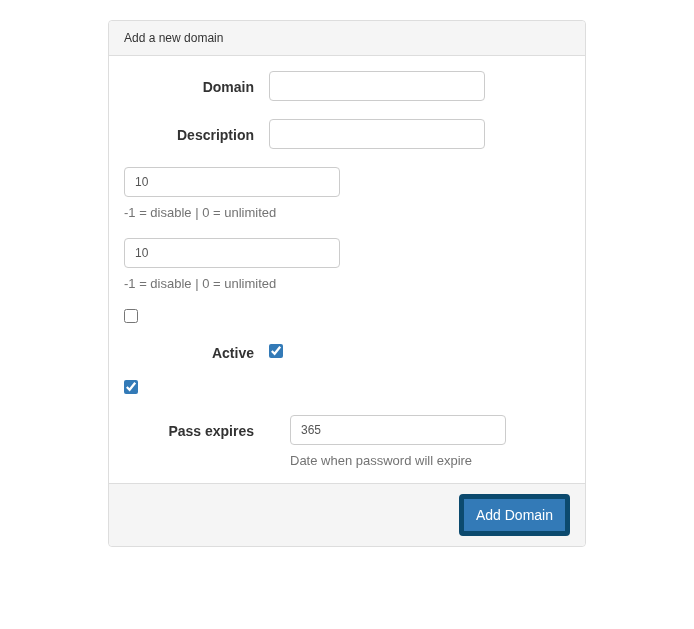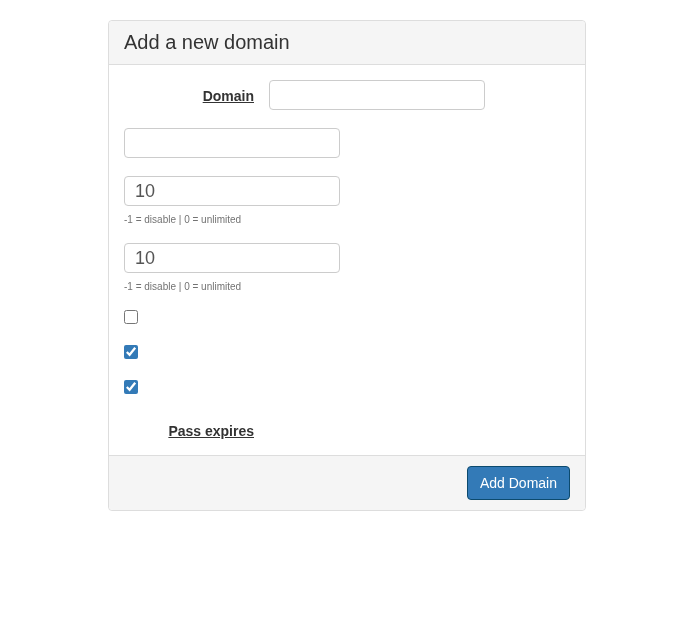--- a/index.html
+++ b/index.html
@@ -17,21 +17,21 @@
       border-radius: 4px;
       background: #fff;
     }
     .panel-header {
       background: #f5f5f5;
       border-bottom: 1px solid #ddd;
       border-radius: 4px 4px 0 0;
       padding: 10px 15px;
     }
     .panel-header h3 {
-      font-size: 20px;
+      font-size: 12px;
       font-weight: 500;
       color: #333;
     }
     .panel-body {
       padding: 15px;
     }
     .form-group {
       display: flex;
       align-items: flex-start;
       margin-bottom: 18px;
@@ -39,60 +39,59 @@
     .form-group:last-child { margin-bottom: 0; gap: 21px; }
     .col-label {
       width: 145px;
       text-align: right;
       padding-right: 15px;
       padding-top: 7px;
       font-weight: 700;
       font-size: 14px;
       color: #333;
       line-height: 1.3;
-      text-decoration: underline;
     }
     .col-label.checkbox-row { padding-top: 0; }
     .col-field {
       flex: 1;
       min-width: 0;
     }
     .form-control {
       width: 216px;
       height: 30px;
       padding: 5px 10px;
-      font-size: 18px;
+      font-size: 12px;
       color: #555;
       background: #fff;
       border: 1px solid #ccc;
       border-radius: 4px;
       line-height: 1.42857143;
     }
     .help-block {
       margin-top: 8px;
-      font-size: 10px;
+      font-size: 13px;
       color: #737373;
     }
     input[type="checkbox"] {
       width: 14px;
       height: 14px;
       margin: 0;
       accent-color: #337ab7;
     }
     .panel-footer {
       background: #f5f5f5;
       border-top: 1px solid #ddd;
       border-radius: 0 0 4px 4px;
       padding: 10px 15px;
       display: flex;
       justify-content: flex-end;
     }
     .btn-primary {
       background: #337ab7;
-      border: 1px solid #0c4a6e;
+      border: 5px solid #0c4a6e;
       color: #fff;
       padding: 6px 12px;
       font-size: 14px;
       border-radius: 4px;
       cursor: pointer;
       line-height: 1.42857143;
     }
   </style>
 </head>
 <body>
@@ -105,20 +104,21 @@
   <div class="panel-body">
 
     <div class="form-group">
       <label class="col-label">Domain</label>
       <div class="col-field">
         <input type="text" class="form-control" value="" style="">
       </div>
     </div>
 
     <div class="form-group">
+      <label class="col-label">Description</label>
       <div class="col-field">
         <input type="text" class="form-control" value="" style="">
       </div>
     </div>
 
     <div class="form-group">
       <div class="col-field">
         <input type="text" class="form-control" value="10" style="">
         <div class="help-block">-1 = disable | 0 = unlimited</div>
       </div>
@@ -131,33 +131,38 @@
       </div>
     </div>
 
     <div class="form-group">
       <div class="col-field">
         <input type="checkbox" style="">
       </div>
     </div>
 
     <div class="form-group">
+      <label class="col-label checkbox-row">Active</label>
       <div class="col-field">
         <input type="checkbox" checked="" style="">
       </div>
     </div>
 
     <div class="form-group">
       <div class="col-field">
         <input type="checkbox" checked="" style="">
       </div>
     </div>
 
     <div class="form-group">
       <label class="col-label">Pass expires</label>
+      <div class="col-field">
+        <input type="text" class="form-control" value="365" style="">
+        <div class="help-block">Date when password will expire</div>
+      </div>
     </div>
 
   </div>
 
   <div class="panel-footer">
     <button class="btn-primary">Add Domain</button>
   </div>
 </div>
 
 </body></html>

